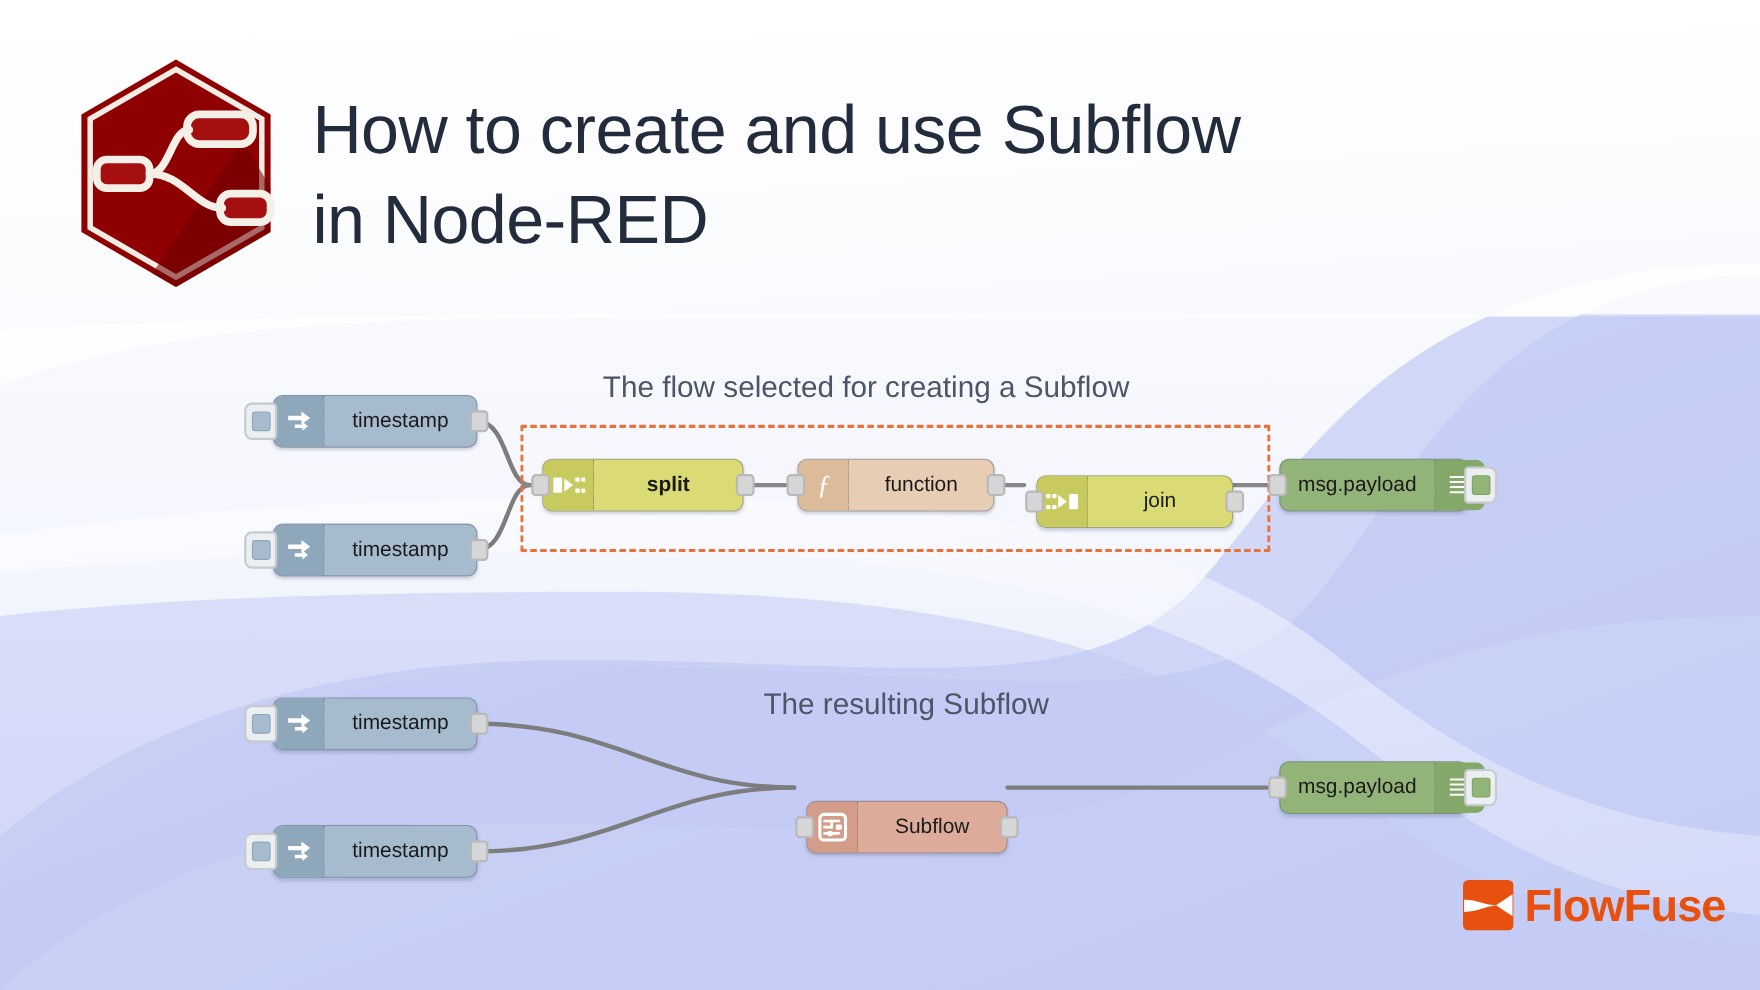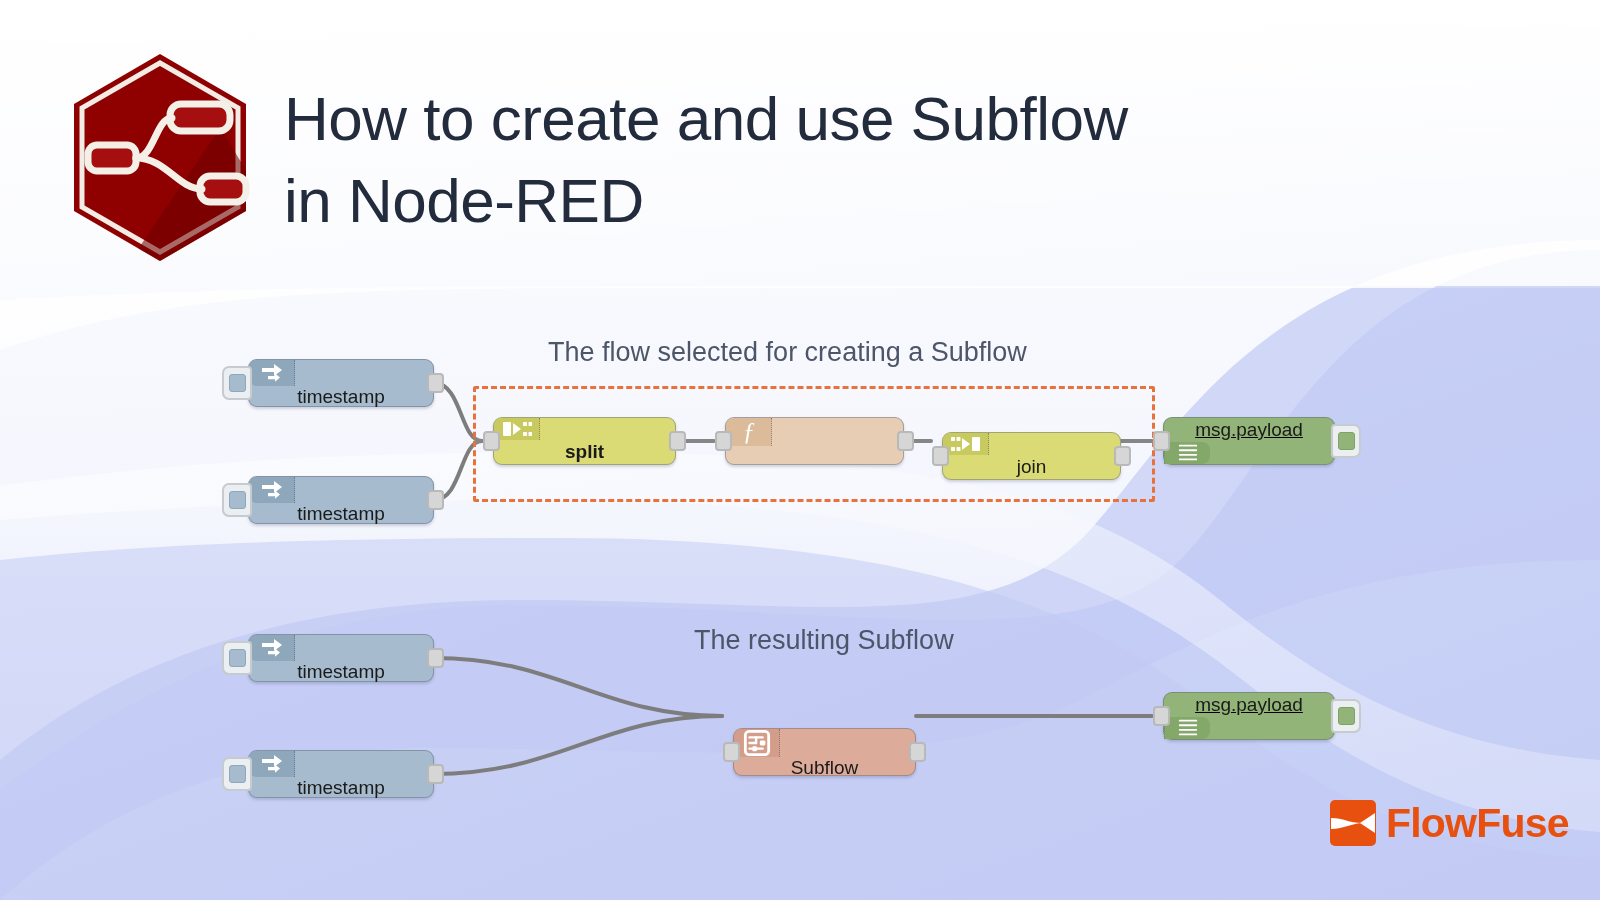--- a/index.html
+++ b/index.html
@@ -67,21 +67,20 @@
   
   .node {
     position: absolute;
     height: 48px;
     border-radius: 9px;
     display: flex;
     align-items: stretch;
     box-shadow: 0 2px 3px rgba(60,70,100,0.22);
     border: 1px solid rgba(90,100,120,0.45);
     overflow: visible;
-    flex-direction: column;
   }
   .node .icon-pane {
     width: 46px;
     display: flex; align-items: center; justify-content: center;
     border-radius: 8px 0 0 8px;
     background: rgba(0,0,0,0.07);
     border-right: 1px dotted rgba(70,80,95,0.5);
     flex: 0 0 auto;
   }
   .node .label-pane {
@@ -101,21 +100,21 @@
     flex: 0 0 auto;
   }
 
   
   .n-inject  { background: #a6bbcd; }
   .n-inject .icon-pane { background: #8ea7bb; border-right-color: rgba(60,75,95,0.45); }
   .n-split, .n-join { background: #dadb75; }
   .n-split .icon-pane, .n-join .icon-pane { background: #c8c95f; }
   .n-function { background: #e6cdb4; }
   .n-function .icon-pane { background: #dcbb9a; }
-  .n-debug { background: #93b479; text-decoration: underline; }
+  .n-debug { background: #93b479; }
   .n-debug .tail-pane { background: #84a76a; }
   .n-subflow { background: #ddab99; }
   .n-subflow .icon-pane { background: #d49d89; }
 
   
   .port {
     position: absolute;
     width: 17px; height: 20px;
     background: #d6d6d6;
     border: 2px solid #b9b9b9;
@@ -317,20 +316,21 @@
     <div class="port out"></div>
   </div>
 
   <div class="node n-function" style="left:725px; top:417px; width:179px;">
     <div class="port in"></div>
     <div class="icon-pane">
       <svg class="icon-svg" viewBox="0 0 26 30" width="24" height="28">
         <text x="13" y="24" text-anchor="middle" font-family="'Liberation Serif', serif" font-style="italic" font-size="27" fill="#ffffff">ƒ</text>
       </svg>
     </div>
+    <div class="label-pane">function</div>
     <div class="port out"></div>
   </div>
 
   <div class="node n-join" style="left:942px; top:432px; width:179px;">
     <div class="port in"></div>
     <div class="icon-pane">
       <svg class="icon-svg" viewBox="0 0 30 22" width="30" height="22">
         <g fill="#ffffff">
           <rect x="0" y="4" width="4" height="4" rx="0.7"></rect>
           <rect x="5.5" y="4" width="4" height="4" rx="0.7"></rect>

